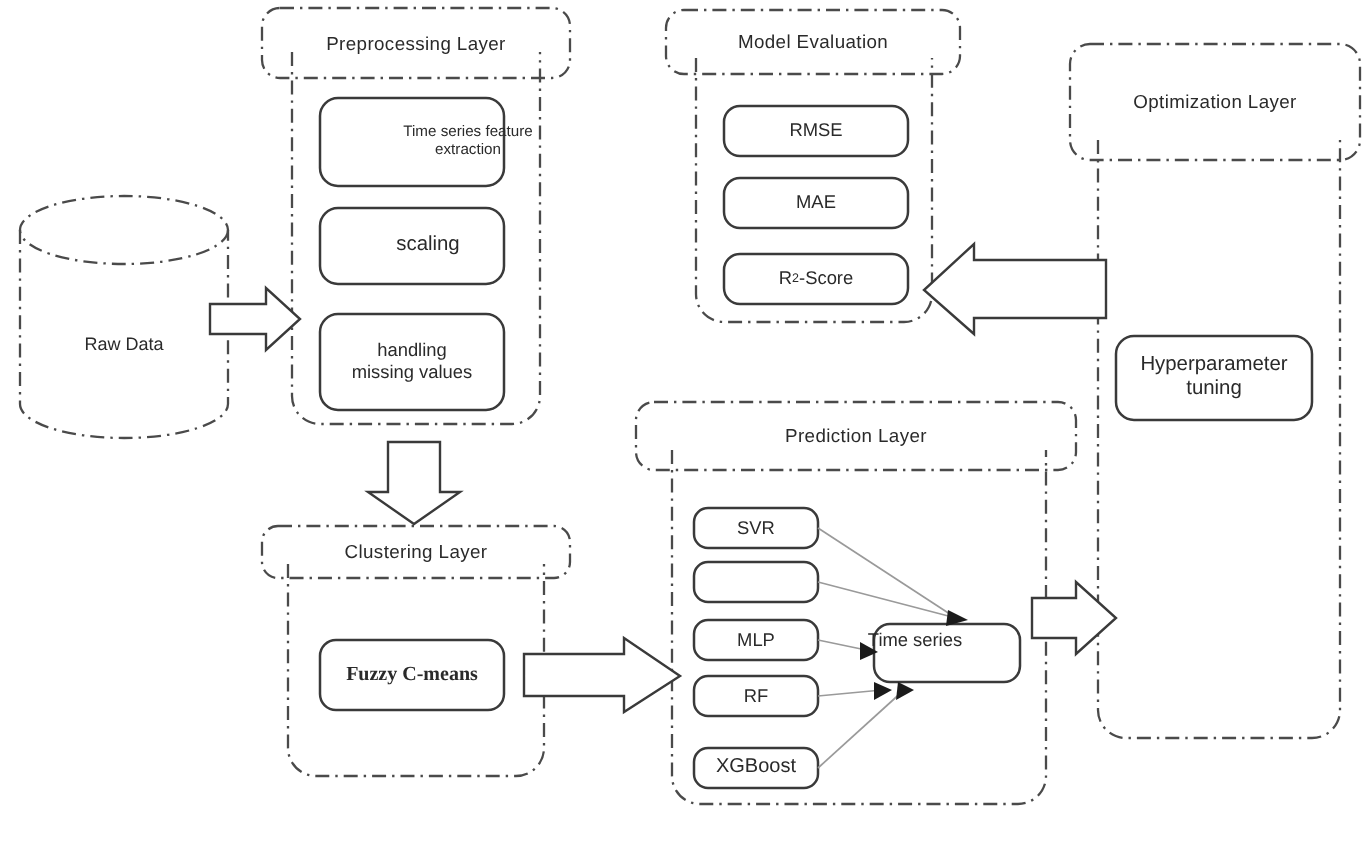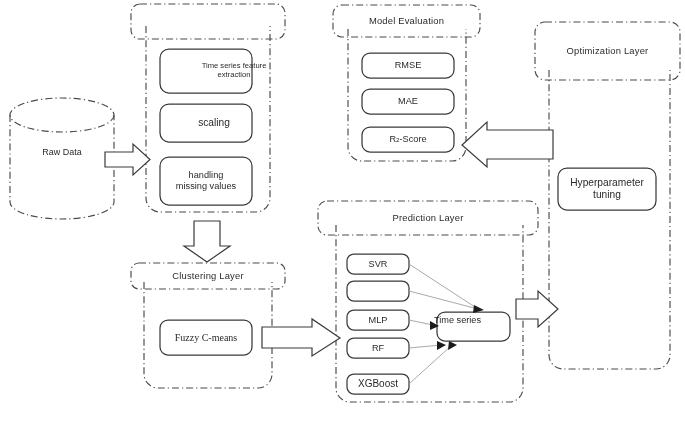--- a/index.html
+++ b/index.html
@@ -27,23 +27,23 @@
     justify-content:center;
     text-align:center;
     line-height:1.18;
     color:#2a2a2a;
     pointer-events:none;
     white-space:pre-line;
   }
   .layer-title{ font-size:9.4px; letter-spacing:.2px; }
   .node-lbl{ font-size:9.2px; }
   .node-lbl.small{ font-size:7.6px;padding-left:28px; }
-  .node-lbl.serif{ font-family:"Liberation Serif", serif; font-size:10px; }
+  .node-lbl.serif{ font-family:"Liberation Serif", serif; font-size:10px;font-weight:bold; }
   .node-lbl.big{ font-size:10.2px; }
-  .cyl-lbl{ font-size:9px; }
+  .cyl-lbl{ font-size:9px;margin-top:20px; }
   sup{ font-size:.68em; vertical-align:super; }
 </style>
 </head>
 <body>
 
 <div id="canvas">
 
   <svg id="diagram" viewBox="0 0 685 427">
     <defs>
       <style>
@@ -122,20 +122,21 @@
 
     <polygon class="blockarrow" points="262,327 312,327 312,319 340,338 312,356 312,348 262,348"></polygon>
 
     <polygon class="blockarrow" points="516,299 538,299 538,291 558,309 538,327 538,319 516,319"></polygon>
 
     <polygon class="blockarrow" points="553,130 487,130 487,122 462,145 487,167 487,159 553,159"></polygon>
   </svg>
 
   <div class="lbl cyl-lbl" style="left:10px;top:143px;width:104px;height:18px;">Raw Data</div>
 
+  <div class="lbl layer-title" style="left:131px;top:4px;width:154px;height:35px;">Preprocessing Layer</div>
   <div class="lbl node-lbl small" style="left:160px;top:49px;width:92px;height:44px;">Time series feature
 extraction</div>
   <div class="lbl node-lbl big" style="left:168px;top:104px;width:92px;height:38px;">scaling</div>
   <div class="lbl node-lbl" style="left:160px;top:157px;width:92px;height:48px;">handling
 missing values</div>
 
   <div class="lbl layer-title" style="left:131px;top:263px;width:154px;height:26px;">Clustering Layer</div>
   <div class="lbl node-lbl serif" style="left:160px;top:320px;width:92px;height:35px;">Fuzzy C-means</div>
 
   <div class="lbl layer-title" style="left:318px;top:201px;width:220px;height:34px;">Prediction Layer</div>

